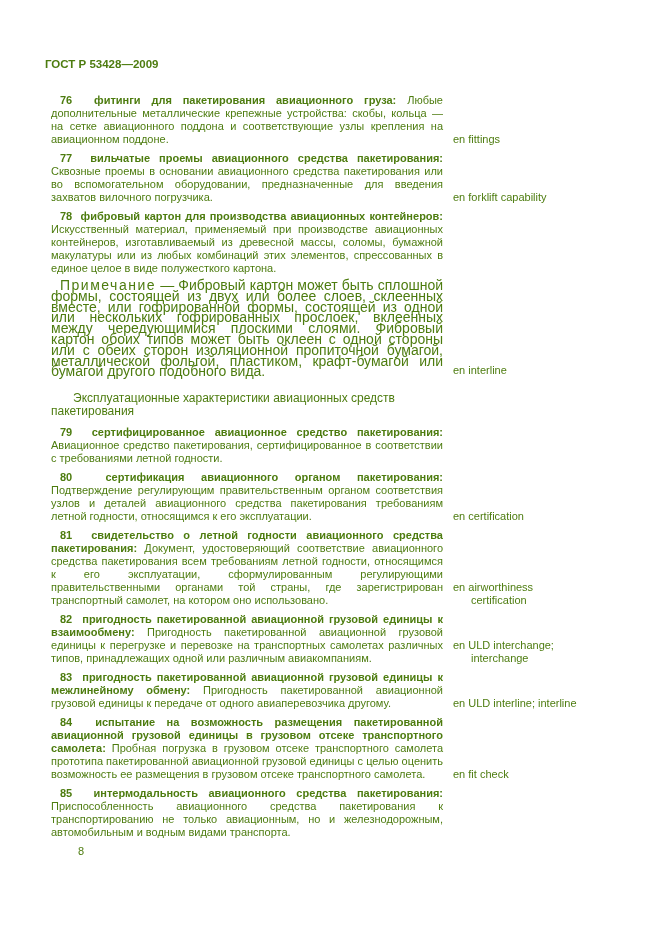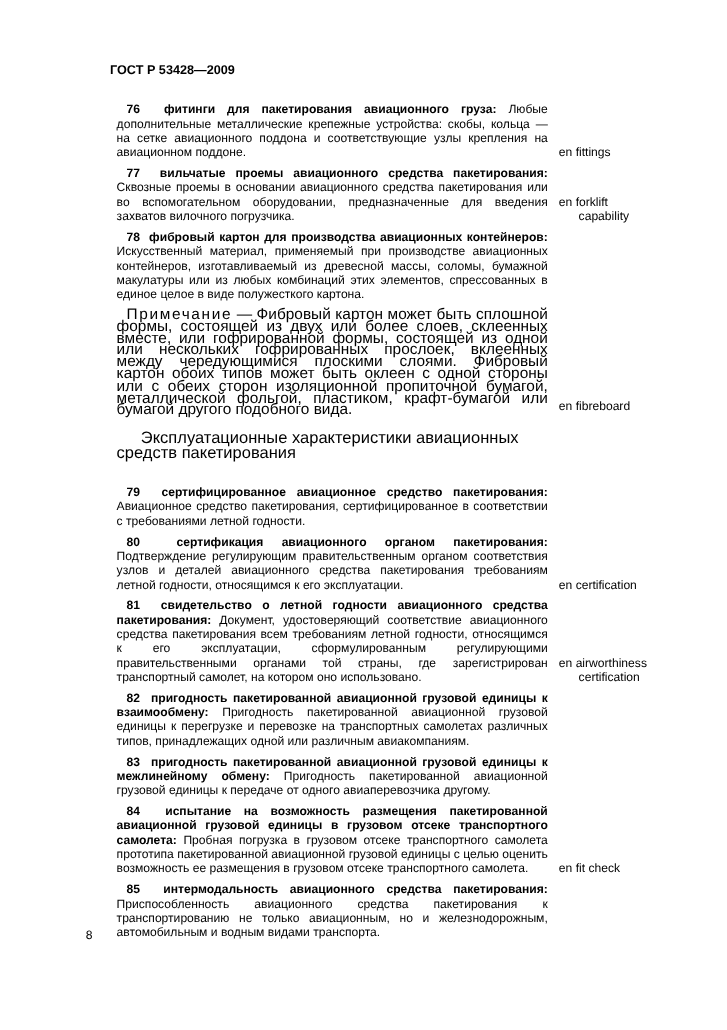--- a/index.html
+++ b/index.html
@@ -4,22 +4,22 @@
 <style>
   * { margin: 0; padding: 0; box-sizing: border-box; }
   html, body { background: #e8e8e8; }
   .page {
     width: 661px;
     height: 936px;
     margin: 0 auto;
     background: #ffffff;
     position: relative;
     font-family: "Liberation Sans", "DejaVu Sans", sans-serif;
-    color: #000000;
-    padding: 58px 60px 0 106px;
+    color: #4d7c0f;
+    padding: 58px 60px 0 51px;
     overflow: hidden;
   }
   .doc-header {
     font-weight: bold;
     font-size: 11.5px;
     margin-bottom: 24px;
     margin-left: -6px;
   }
   .entry { display: flex; align-items: flex-end; margin-bottom: 6px; }
   .def {
@@ -41,25 +41,25 @@
   }
   .note {
     font-size: 14px;
     line-height: 10.8px;
     text-align: justify;
     text-indent: 9px;
     margin-top: 5px;
   }
   .note-label { letter-spacing: 1.5px; }
   .section-heading {
-    font-size: 15px;
+    font-size: 12px;
     line-height: 13px;
     width: 392px;
     text-indent: 22px;
-    margin: 15px 0 24px 0;
+    margin: 15px 0 8px 0;
   }
   .page-number {
     position: absolute;
     left: 78px;
     top: 845px;
     font-size: 11px;
   }
 </style>
 </head>
 <body>
@@ -82,21 +82,21 @@
         <p class="para"><span class="lead"><span>77</span>&nbsp;&nbsp;<span>вильчатые проемы авиационного средства пакетирования:</span></span> <span>Сквозные проемы в основании авиационного средства пакетирования или во вспомогательном оборудовании, предназначенные для введения захватов вилочного погрузчика.</span></p>
       </div>
       <div class="en-col"><span>en</span> <span>forklift capability</span></div>
     </div>
 
     <div class="entry">
       <div class="def">
         <p class="para"><span class="lead"><span>78</span>&nbsp;&nbsp;<span>фибровый картон для производства авиационных контейнеров:</span></span> <span>Искусственный материал, применяемый при производстве авиационных контейнеров, изготавливаемый из древесной массы, соломы, бумажной макулатуры или из любых комбинаций этих элементов, спрессованных в единое целое в виде полужесткого картона.</span></p>
         <p class="note"><span class="note-label">Примечание</span> <span>— Фибровый картон может быть сплошной формы, состоящей из двух или более слоев, склеенных вместе, или гофрированной формы, состоящей из одной или нескольких гофрированных прослоек, вклеенных между чередующимися плоскими слоями. Фибровый картон обоих типов может быть оклеен с одной стороны или с обеих сторон изоляционной пропиточной бумагой, металлической фольгой, пластиком, крафт-бумагой или бумагой другого подобного вида.</span></p>
       </div>
-      <div class="en-col"><span>en</span> <span>fibreboard</span></div>
+      <div class="en-col"><span>en</span> <span>interline</span></div>
     </div>
 
     <div class="section-heading">Эксплуатационные характеристики авиационных средств пакетирования</div>
 
     <div class="entry">
       <div class="def">
         <p class="para"><span class="lead"><span>79</span>&nbsp;&nbsp;<span>сертифицированное авиационное средство пакетирования:</span></span> <span>Авиационное средство пакетирования, сертифицированное в соответствии с требованиями летной годности.</span></p>
       </div>
     </div>
 
@@ -111,26 +111,28 @@
       <div class="def">
         <p class="para"><span class="lead"><span>81</span>&nbsp;&nbsp;<span>свидетельство о летной годности авиационного средства пакетирования:</span></span> <span>Документ, удостоверяющий соответствие авиационного средства пакетирования всем требованиям летной годности, относящимся к его эксплуатации, сформулированным регулирующими правительственными органами той страны, где зарегистрирован транспортный самолет, на котором оно использовано.</span></p>
       </div>
       <div class="en-col"><span>en</span> <span>airworthiness certification</span></div>
     </div>
 
     <div class="entry">
       <div class="def">
         <p class="para"><span class="lead"><span>82</span>&nbsp;&nbsp;<span>пригодность пакетированной авиационной грузовой единицы к взаимообмену:</span></span> <span>Пригодность пакетированной авиационной грузовой единицы к перегрузке и перевозке на транспортных самолетах различных типов, принадлежащих одной или различным авиакомпаниям.</span></p>
       </div>
+      <div class="en-col"><span>en</span> <span>ULD interchange; interchange</span></div>
     </div>
 
     <div class="entry">
       <div class="def">
         <p class="para"><span class="lead"><span>83</span>&nbsp;&nbsp;<span>пригодность пакетированной авиационной грузовой единицы к межлинейному обмену:</span></span> <span>Пригодность пакетированной авиационной грузовой единицы к передаче от одного авиаперевозчика другому.</span></p>
       </div>
+      <div class="en-col"><span>en</span> <span>ULD interline; interline</span></div>
     </div>
 
     <div class="entry">
       <div class="def">
         <p class="para"><span class="lead"><span>84</span>&nbsp;&nbsp;<span>испытание на возможность размещения пакетированной авиационной грузовой единицы в грузовом отсеке транспортного самолета:</span></span> <span>Пробная погрузка в грузовом отсеке транспортного самолета прототипа пакетированной авиационной грузовой единицы с целью оценить возможность ее размещения в грузовом отсеке транспортного самолета.</span></p>
       </div>
       <div class="en-col"><span>en</span> <span>fit check</span></div>
     </div>
 
     <div class="entry">

